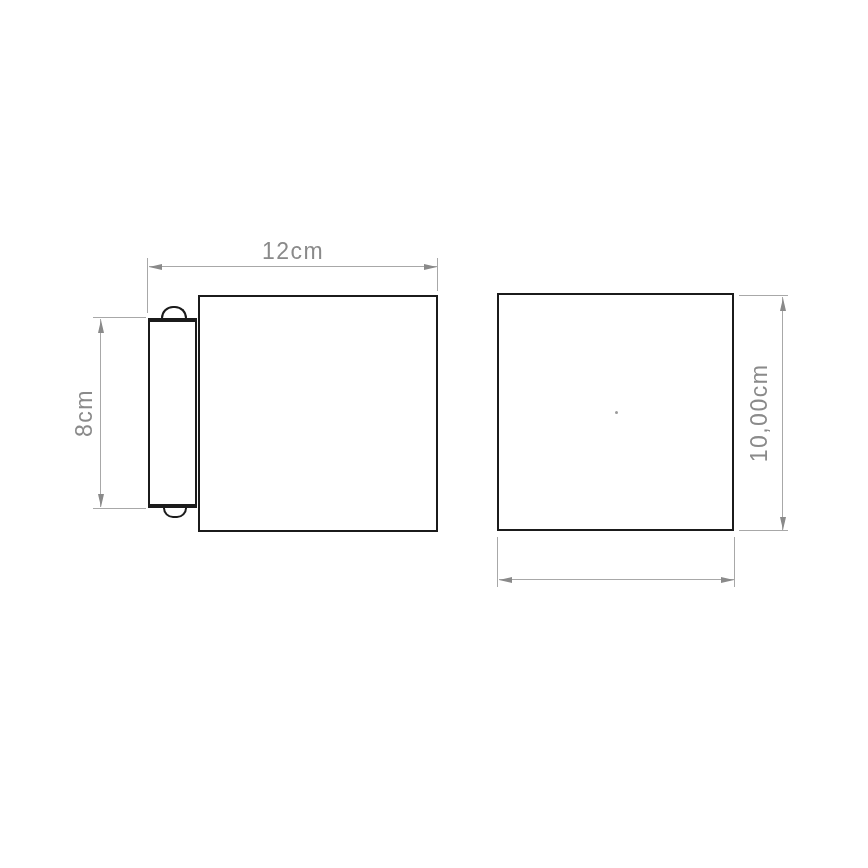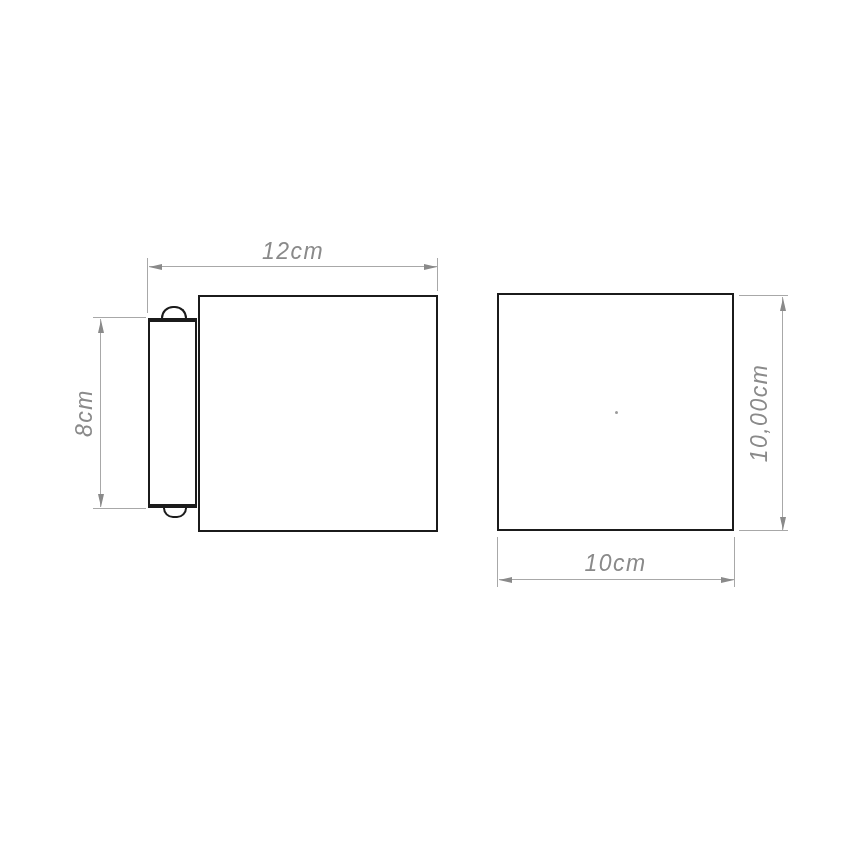--- a/index.html
+++ b/index.html
@@ -3,21 +3,21 @@
 <meta charset="utf-8">
 <style>
   :root{
     --outline:#1b1b1b;
     --dim-line:#a8a8a8;
     --dim-accent:#8a8a8a;
   }
   html,body{margin:0;padding:0;background:#ffffff;}
   .canvas{
     position:relative;width:868px;height:868px;background:#ffffff;
-    font-family:"Liberation Sans",sans-serif;overflow:hidden;font-style:italic;
+    font-family:"Liberation Sans",sans-serif;overflow:hidden;
   }
   .abs{position:absolute;}
   
   .body-rect{
     left:198px;top:295px;width:236px;height:233px;
     border:2px solid var(--outline);background:#ffffff;
   }
   .bracket{
     left:148px;top:318px;width:45px;height:182px;
     border-style:solid;border-color:var(--outline);
@@ -91,15 +91,14 @@
   <div class="abs dline" style="left:782px;top:297px;width:1px;height:233px;"></div>
   <div class="abs arrow a-up" style="left:780px;top:298px;"></div>
   <div class="abs arrow a-down" style="left:780px;top:517px;"></div>
   <div class="abs dim-label rot-ccw lbl-10v">10,00cm</div>
 
   <div class="abs dline" style="left:497px;top:537px;width:1px;height:50px;"></div>
   <div class="abs dline" style="left:734px;top:537px;width:1px;height:50px;"></div>
   <div class="abs dline" style="left:499px;top:579px;width:235px;height:1px;"></div>
   <div class="abs arrow a-left" style="left:499px;top:577px;"></div>
   <div class="abs arrow a-right" style="left:721px;top:577px;"></div>
-  <div class="abs dim-label lbl-10h">10cm</div>
 
 </div>
 
 </body></html>

